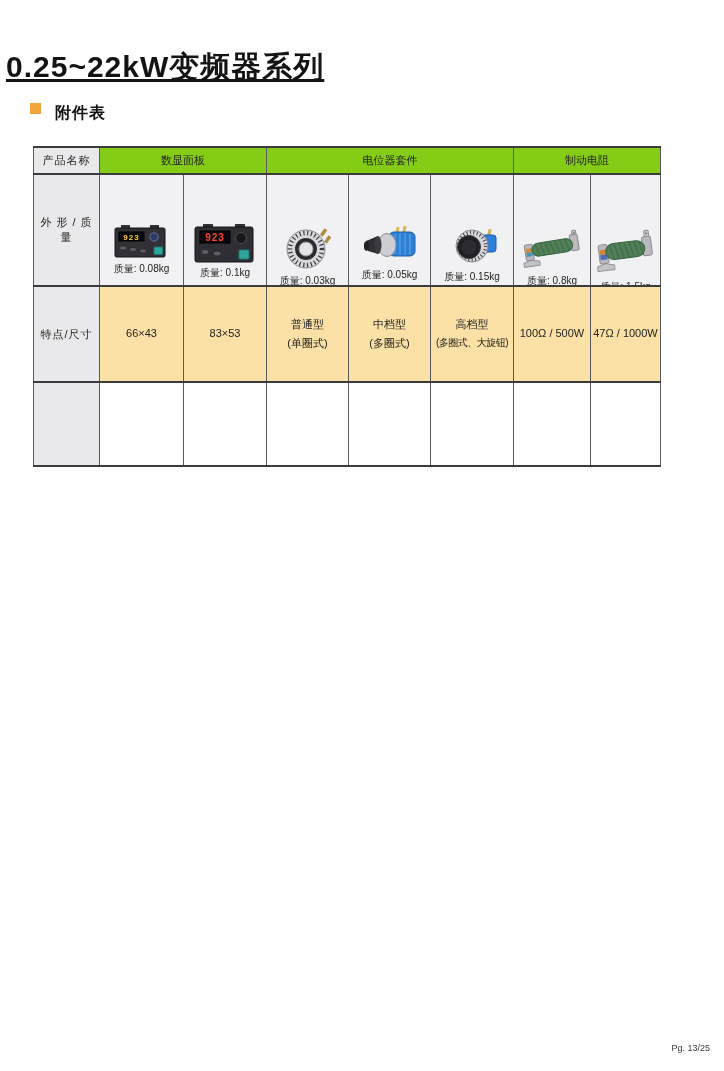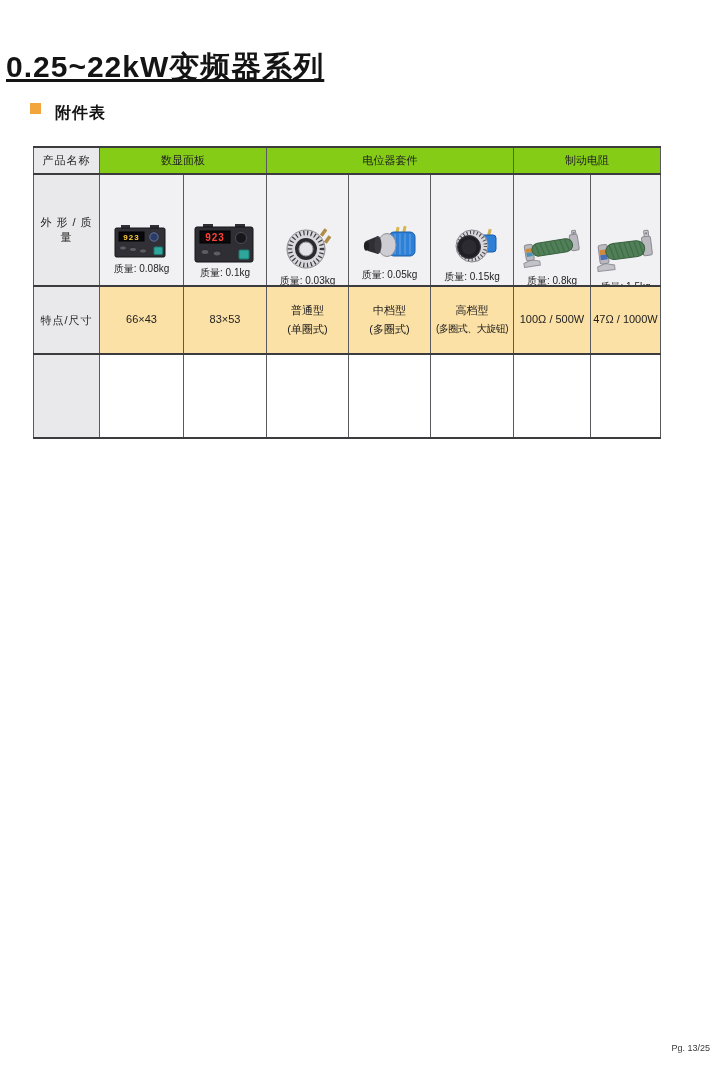--- a/index.html
+++ b/index.html
@@ -203,21 +203,21 @@
               <rect x="12" y="20" width="39" height="16" rx="8" fill="#517f57" stroke="#39603f"></rect>
               <path d="M16 21 l3.5 14 M21 20.6 l3.5 14.6 M26 20.3 l3.5 15 M31 20.2 l3.5 15.2 M36 20.2 l3.5 15 M41 20.4 l3.5 14.6 M46 20.8 l3 14" stroke="#3c6a44" stroke-width="1.3" fill="none" opacity="0.85"></path>
             </g>
           </svg>
         </div>
         <div class="weight">质量: 1.5kg</div>
       </div>
           </td>
     </tr>
 
-    <tr style="height:68px">
+    <tr style="height:96px">
       <td class="lbl">特点/尺寸</td>
       <td class="cream">
             <div class="featcell">
         <div class="featline">66×43</div>
       </div>
           </td>
       <td class="cream">
             <div class="featcell">
         <div class="featline">83×53</div>
       </div>

